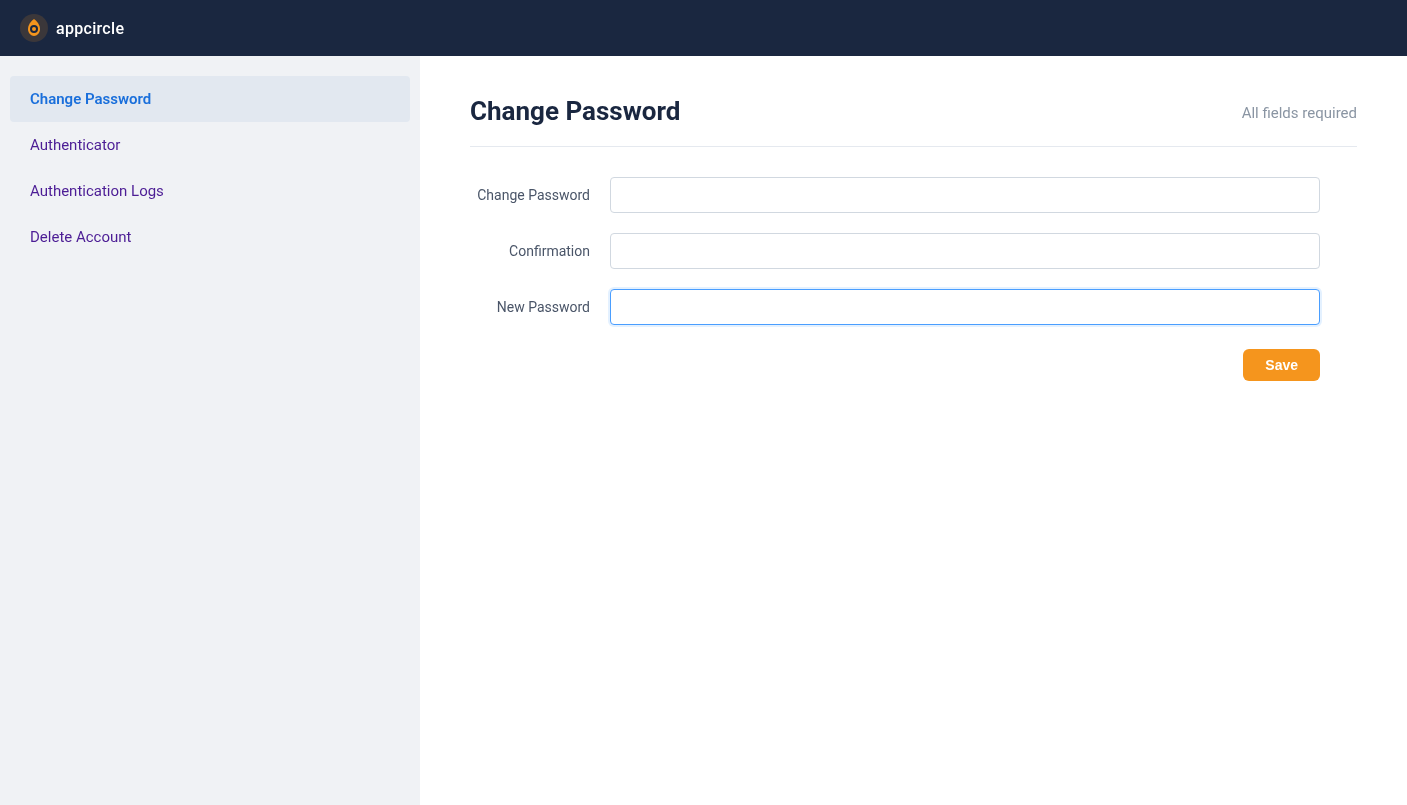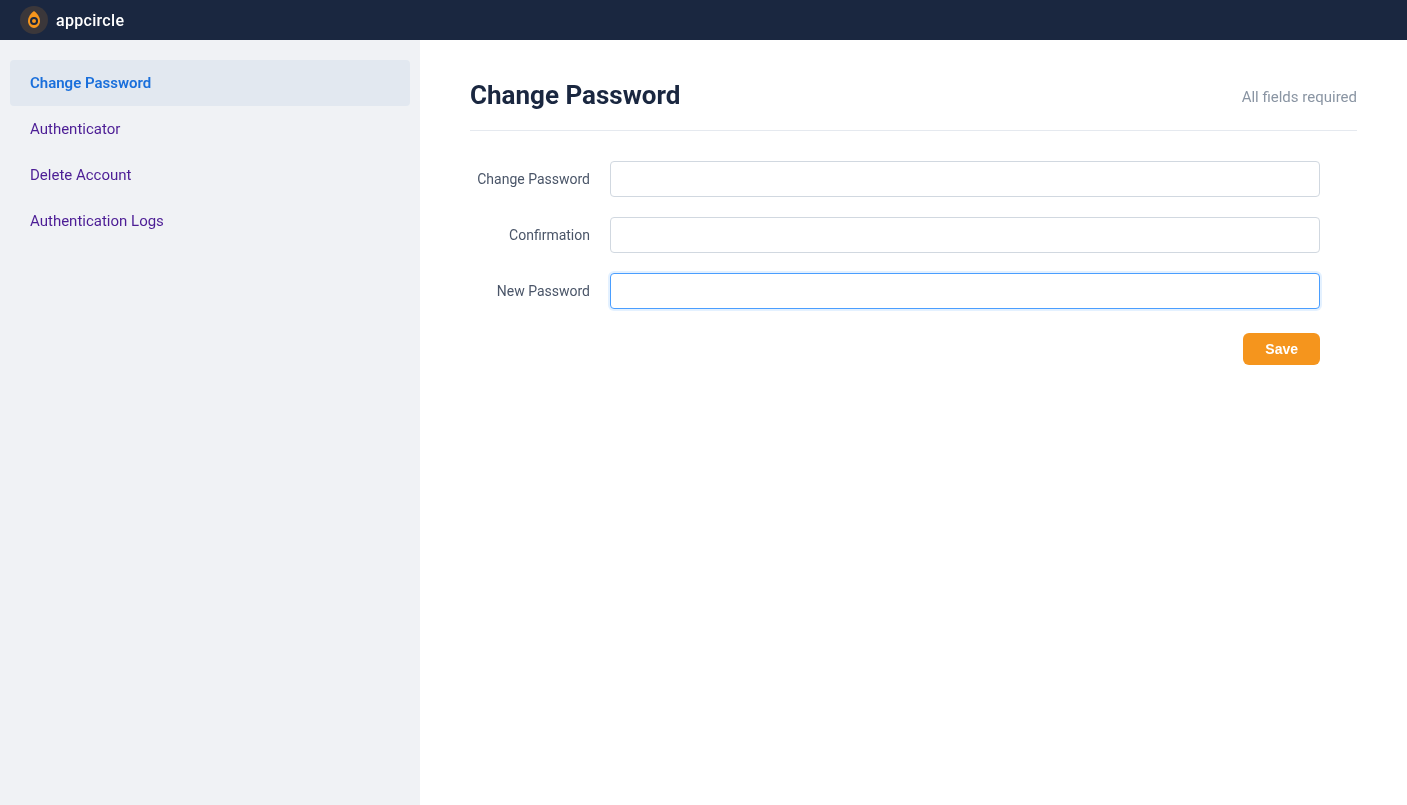--- a/index.html
+++ b/index.html
@@ -10,21 +10,21 @@
 
     body {
       font-family: -apple-system, BlinkMacSystemFont, 'Segoe UI', Roboto, sans-serif;
       background: #f0f2f5;
       min-height: 805px;
     }
 
     
     .navbar {
       background: #1a2740;
-      height: 40px;
+      height: 56px;
       display: flex;
       align-items: center;
       padding: 0 20px;
     }
 
     .navbar-brand {
       display: flex;
       align-items: center;
       gap: 8px;
     }
@@ -177,24 +177,24 @@
 <div class="main-layout">
 
   <aside class="sidebar">
     <div class="sidebar-item active">
       <span>Change Password</span>
     </div>
     <div class="sidebar-item">
       <span>Authenticator</span>
     </div>
     <div class="sidebar-item">
+      <span>Authentication Logs</span>
+    </div>
+    <div class="sidebar-item">
       <span>Delete Account</span>
-    </div>
-    <div class="sidebar-item">
-      <span>Authentication Logs</span>
     </div>
   </aside>
 
   <main class="content-area">
     <div class="page-header">
       <h1 class="page-title">Change Password</h1>
       <span class="required-notice">All fields required</span>
     </div>
 
     <hr class="divider">

